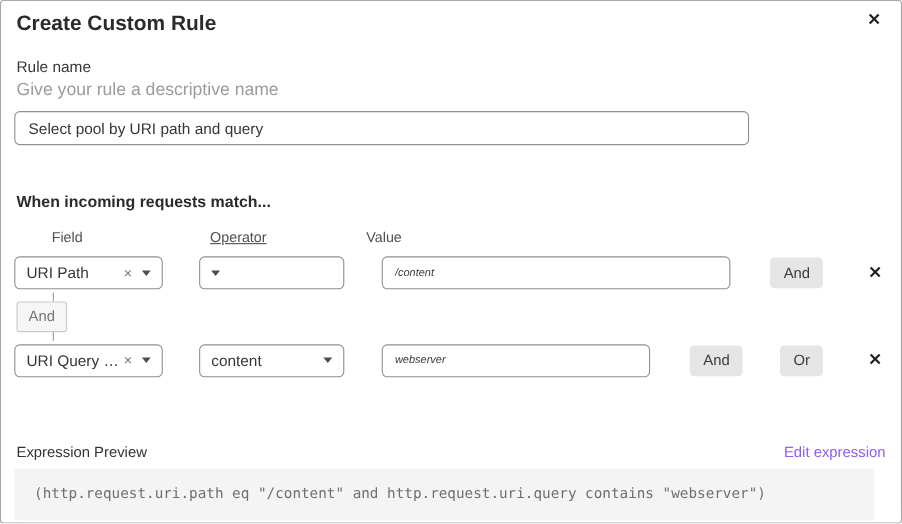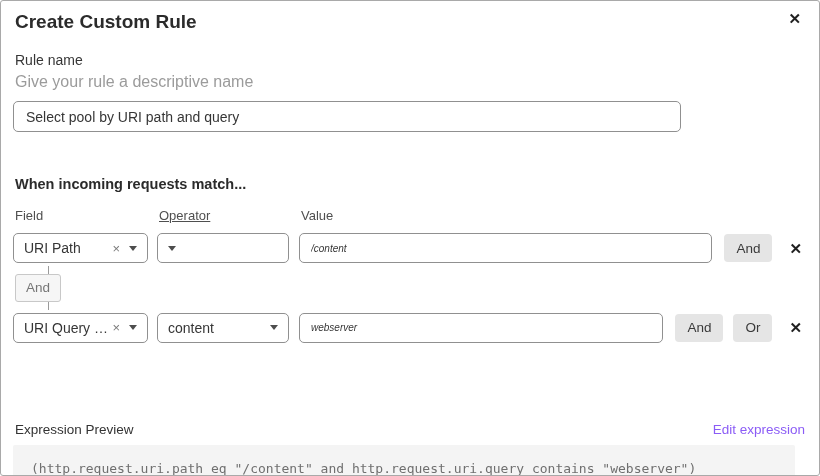--- a/index.html
+++ b/index.html
@@ -61,27 +61,28 @@
     font-weight: 700;
     color: #2b2b2b;
   }
   .col-labels {
     display: flex;
     margin-top: 16px;
     font-size: 13px;
     color: #4f4f4f;
     padding-left: 2px;
   }
-  .col-labels .col-field { width: 144px; }
+  .col-labels .col-field { width: 144px; margin-left: 32px; }
   .col-labels .col-operator { width: 142px; text-decoration: underline; }
   .cond-row {
     display: flex;
     align-items: center;
     margin-top: 7px;
     height: 36px;
+    gap: 24px;
   }
   .select-box {
     display: flex;
     align-items: center;
     height: 30px;
     border: 1px solid #909090;
     border-radius: 5px;
     background: #fff;
     padding: 0 10px;
     font-size: 14px;
@@ -163,21 +164,21 @@
     background: #f6f6f6;
     color: #767676;
     font-size: 13.5px;
     padding: 4px 10px;
     line-height: 1.3;
   }
   .expr-header {
     display: flex;
     justify-content: space-between;
     align-items: baseline;
-    margin-top: 76px;
+    margin-top: 57px;
     padding: 0 2px;
   }
   .expr-label { font-size: 13.5px; color: #333; }
   .expr-edit-link {
     font-size: 13.5px;
     color: #8b5cf6;
     text-decoration: none;
     cursor: pointer;
   }
   .expr-code {

